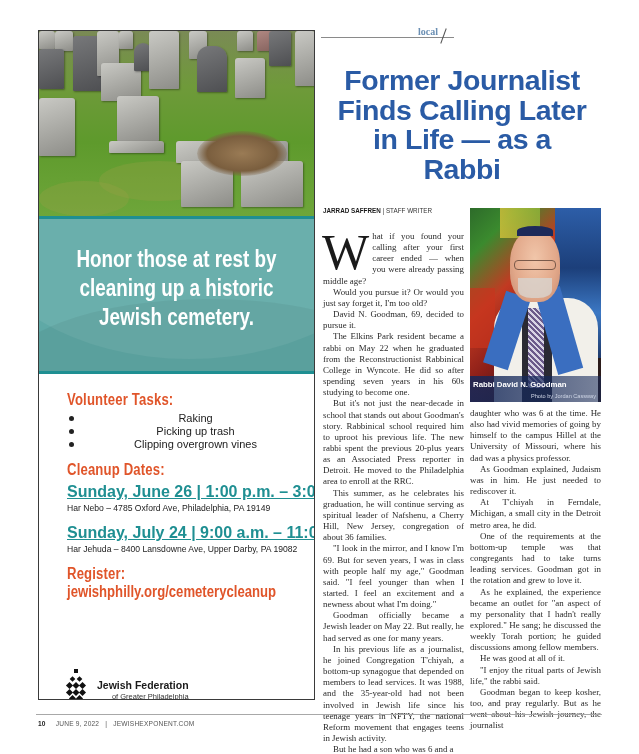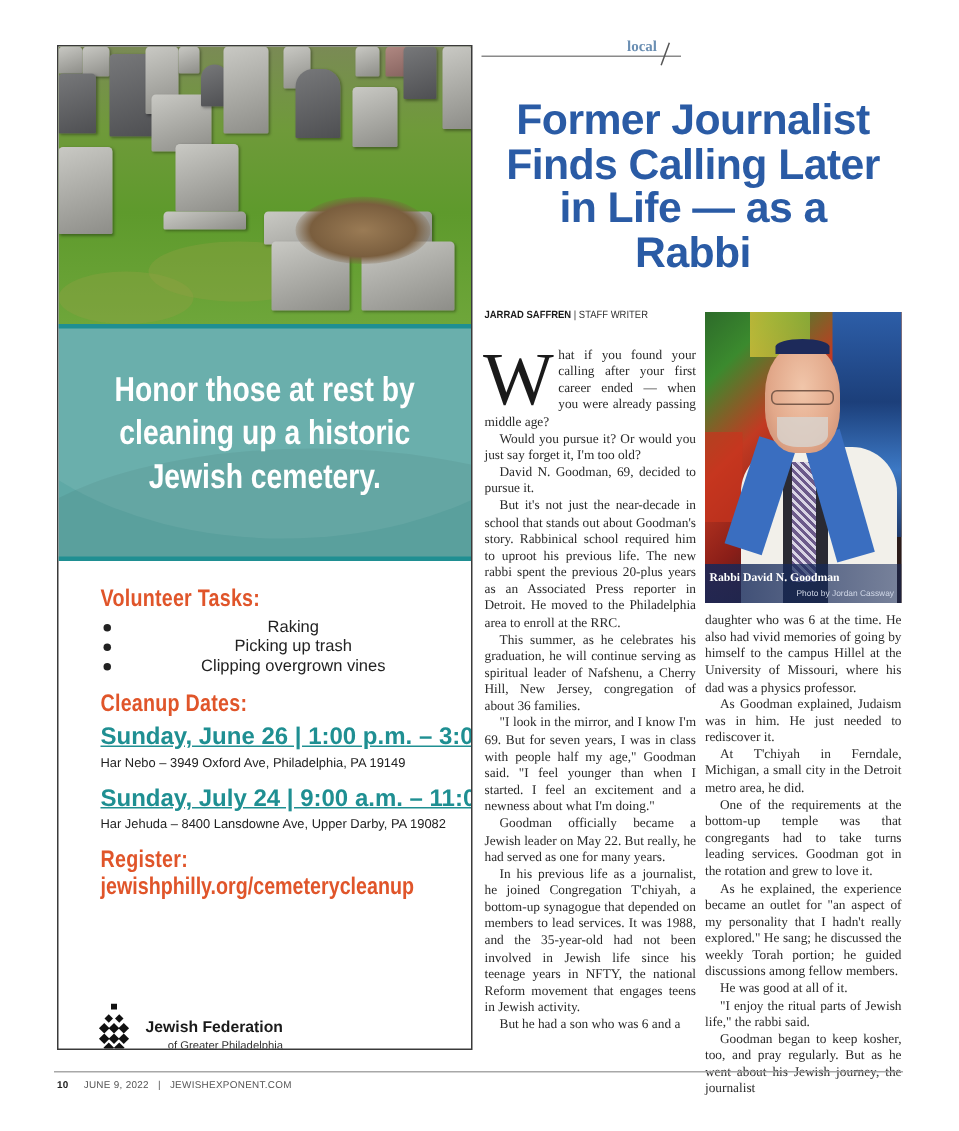--- a/index.html
+++ b/index.html
@@ -49,21 +49,21 @@
   .col p { text-indent: 10px; }
   .col p.first { text-indent: 0; }
   .col-1 { left: 323px; top: 231px; width: 141px; }
   .col-2 { left: 470px; top: 408px; width: 131px; }
 
   .dropcap { float: left; font-size: 50px; line-height: 38px; margin: 2px 3px 0 -1px; color: #1a1a1a; font-family: "Liberation Serif", serif; }
 
   .rabbi-photo { position: absolute; left: 470px; top: 208px; width: 131px; height: 194px; overflow: hidden; background: #2a1f1e; }
   .glass { position: absolute; }
   .caption-bar { position: absolute; left: 0; bottom: 0; width: 100%; height: 26px; background: linear-gradient(90deg, rgba(20,40,90,0.85), rgba(20,40,90,0.55)); }
-  .caption-name { position: absolute; left: 3px; bottom: 13px; color: #ffffff; font-family: Liberation Serif, serif; font-size: 7.8px; font-weight: bold; white-space: nowrap; }
+  .caption-name { position: absolute; left: 3px; bottom: 13px; color: #ffffff; font-family: Liberation Sans, sans-serif; font-size: 7.8px; font-weight: bold; white-space: nowrap; }
   .caption-credit { position: absolute; right: 5px; bottom: 3px; color: #cfd6e6; font-family: "Liberation Sans", sans-serif; font-size: 5.6px; white-space: nowrap; }
 
   
   .footer-rule { position: absolute; left: 36px; top: 714px; width: 566px; height: 1px; background: #a8a8a8; }
   .footer { position: absolute; left: 38px; top: 720px; font-family: "Liberation Sans", sans-serif; font-size: 6.6px; color: #555; white-space: nowrap; letter-spacing: 0.2px; }
   .footer .pg { font-weight: bold; color: #222; margin-right: 8px; }
 </style>
 </head>
 <body>
 
@@ -107,21 +107,21 @@
   <div class="ad-body">
     <div class="ad-h">Volunteer Tasks:</div>
     <ul class="task-list">
       <li><span class="bullet"></span><span>Raking</span></li>
       <li><span class="bullet"></span><span>Picking up trash</span></li>
       <li><span class="bullet"></span><span>Clipping overgrown vines</span></li>
     </ul>
 
     <div class="ad-h" style="margin-top:10px;">Cleanup Dates:</div>
     <div class="date-line">Sunday, June 26  | 1:00 p.m. – 3:00 p.m.</div>
-    <div class="addr-line">Har Nebo – 3949 Oxford Ave, Philadelphia, PA 19149</div>
+    <div class="addr-line">Har Nebo – 4785 Oxford Ave, Philadelphia, PA 19149</div>
     <div class="date-line" style="margin-top:11px;">Sunday, July 24 | 9:00 a.m. – 11:00 a.m.</div>
     <div class="addr-line">Har Jehuda – 8400 Lansdowne Ave, Upper Darby, PA 19082</div>
 
     <div class="ad-h" style="margin-top:11px;">Register:</div>
     <div class="reg-url">jewishphilly.org/cemeterycleanup</div>
   </div>
 
   <svg class="fed-logo" viewBox="0 0 22 40">
     <rect x="9" y="0" width="4" height="4" fill="#111"></rect>
     <g fill="#111">
@@ -158,20 +158,21 @@
 <div class="byline">
   <span class="author">JARRAD SAFFREN</span>
   <span> | </span>
   <span>STAFF WRITER</span>
 </div>
 
 <div class="col col-1">
   <p class="first"><span class="dropcap">W</span><span>hat if you found your calling after your first career ended — when you were already passing middle age?</span></p>
   <p>Would you pursue it? Or would you just say forget it, I'm too old?</p>
   <p>David N. Goodman, 69, decided to pursue it.</p>
+  <p>The Elkins Park resident became a rabbi on May 22 when he graduated from the Reconstructionist Rabbinical College in Wyncote. He did so after spending seven years in his 60s studying to become one.</p>
   <p>But it's not just the near-decade in school that stands out about Goodman's story. Rabbinical school required him to uproot his previous life. The new rabbi spent the previous 20-plus years as an Associated Press reporter in Detroit. He moved to the Philadelphia area to enroll at the RRC.</p>
   <p>This summer, as he celebrates his graduation, he will continue serving as spiritual leader of Nafshenu, a Cherry Hill, New Jersey, congregation of about 36 families.</p>
   <p>"I look in the mirror, and I know I'm 69. But for seven years, I was in class with people half my age," Goodman said. "I feel younger than when I started. I feel an excitement and a newness about what I'm doing."</p>
   <p>Goodman officially became a Jewish leader on May 22. But really, he had served as one for many years.</p>
   <p>In his previous life as a journalist, he joined Congregation T'chiyah, a bottom-up synagogue that depended on members to lead services. It was 1988, and the 35-year-old had not been involved in Jewish life since his teenage years in NFTY, the national Reform movement that engages teens in Jewish activity.</p>
   <p>But he had a son who was 6 and a</p>
 </div>
 
 <div class="rabbi-photo">
 

